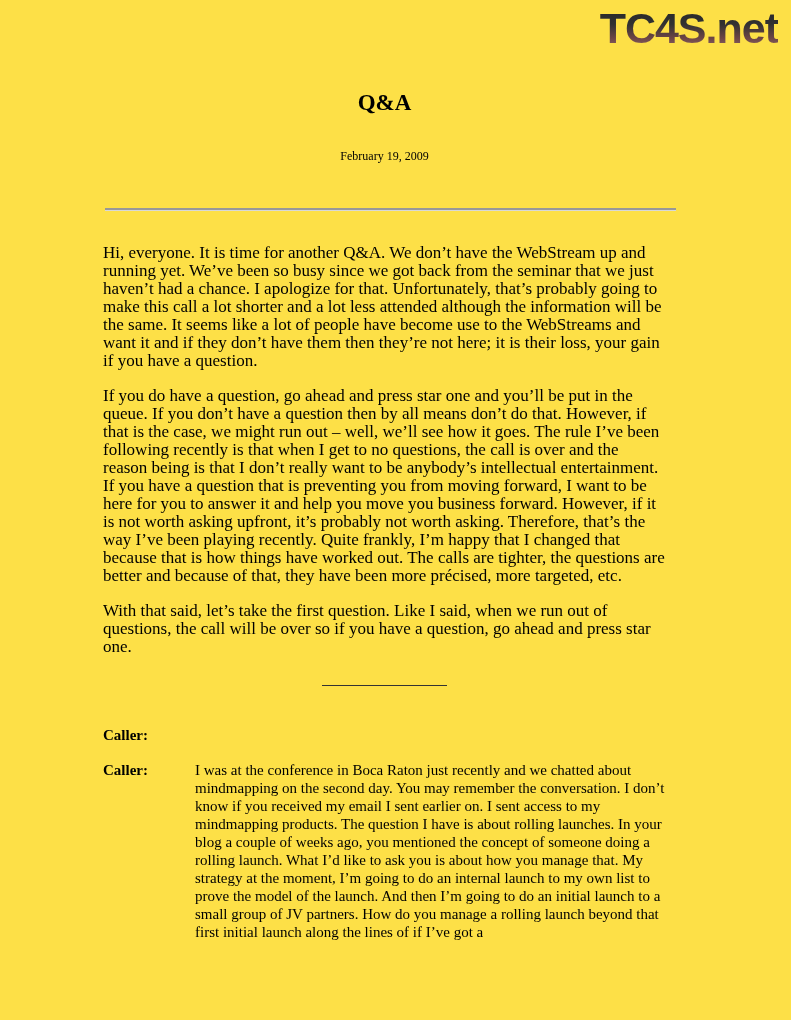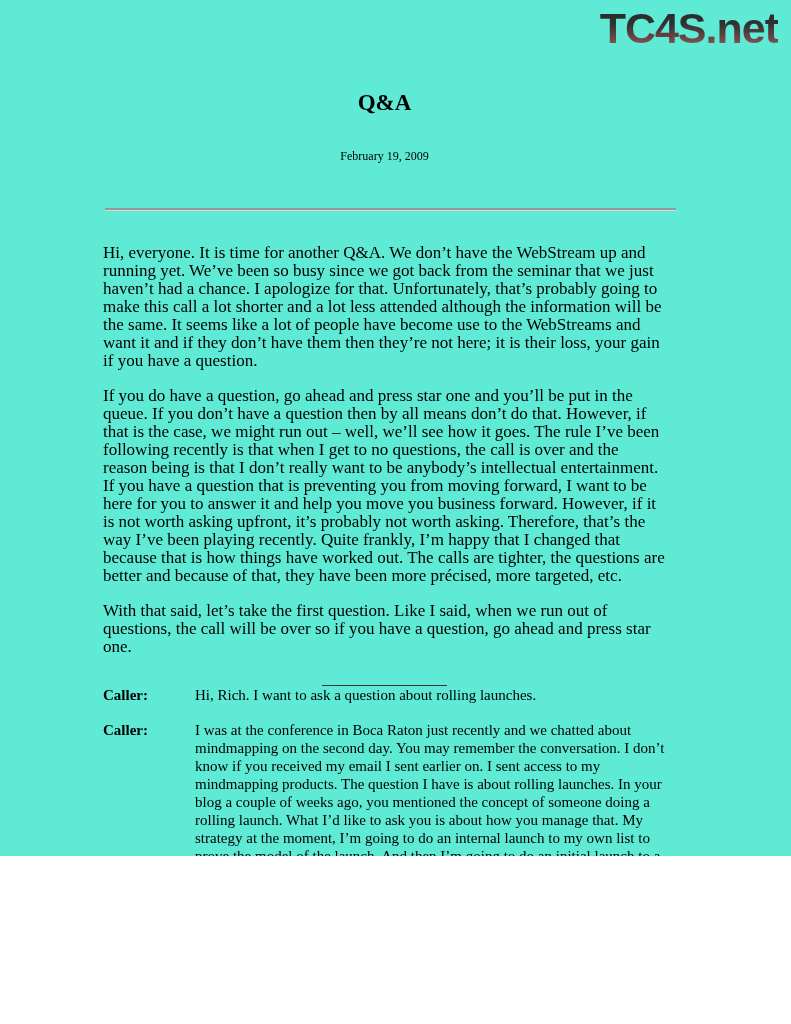--- a/index.html
+++ b/index.html
@@ -1,20 +1,20 @@
 <!DOCTYPE html>
 <html><head>
 <meta charset="utf-8">
 <style>
   html, body { margin: 0; padding: 0; background: #ffffff; }
   .page {
     position: relative;
     width: 791px;
-    height: 856px;
-    background: #5eead4;
+    height: 1020px;
+    background: #fde047;
     overflow: hidden;
     font-family: "Liberation Serif", serif;
     color: #000000;
   }
 
   
   .top-logo {
     position: absolute;
     top: 4px;
     right: 13px;
@@ -62,21 +62,21 @@
 
   .bodytext { margin-top: 33px; font-size: 17px; line-height: 18px; }
   .bodytext p { margin: 0 0 17px 0; }
 
   .section-divider {
     width: 125px;
     border-top: 1px solid #333;
     margin: 29px auto 0 auto;
   }
 
-  .dialogue { font-size: 15px; line-height: 18px; }
+  .dialogue { margin-top: 40px; font-size: 15px; line-height: 18px; }
   .dialogue-row { display: flex; margin-bottom: 17px; }
   .speaker {
     font-weight: 700;
     width: 92px;
     flex: 0 0 92px;
   }
   .utterance { flex: 1 1 auto; }
 
   
   .watermark {
@@ -131,21 +131,20 @@
       <p>Hi, everyone. It is time for another Q&amp;A. We don’t have the WebStream up and running yet. We’ve been so busy since we got back from the seminar that we just haven’t had a chance. I apologize for that. Unfortunately, that’s probably going to make this call a lot shorter and a lot less attended although the information will be the same. It seems like a lot of people have become use to the WebStreams and want it and if they don’t have them then they’re not here; it is their loss, your gain if you have a question.</p>
       <p>If you do have a question, go ahead and press star one and you’ll be put in the queue. If you don’t have a question then by all means don’t do that. However, if that is the case, we might run out – well, we’ll see how it goes. The rule I’ve been following recently is that when I get to no questions, the call is over and the reason being is that I don’t really want to be anybody’s intellectual entertainment. If you have a question that is preventing you from moving forward, I want to be here for you to answer it and help you move you business forward. However, if it is not worth asking upfront, it’s probably not worth asking. Therefore, that’s the way I’ve been playing recently. Quite frankly, I’m happy that I changed that because that is how things have worked out. The calls are tighter, the questions are better and because of that, they have been more précised, more targeted, etc.</p>
       <p>With that said, let’s take the first question. Like I said, when we run out of questions, the call will be over so if you have a question, go ahead and press star one.</p>
     </div>
 
     <div class="section-divider"></div>
 
     <div class="dialogue">
       <div class="dialogue-row">
         <span class="speaker">Caller:</span>
-        <span class="utterance">Hi, Rich. I want to ask a question about rolling launches.</span>
       </div>
       <div class="dialogue-row">
         <span class="speaker">Caller:</span>
         <span class="utterance">I was at the conference in Boca Raton just recently and we chatted about mindmapping on the second day. You may remember the conversation. I don’t know if you received my email I sent earlier on. I sent access to my mindmapping products. The question I have is about rolling launches. In your blog a couple of weeks ago, you mentioned the concept of someone doing a rolling launch. What I’d like to ask you is about how you manage that. My strategy at the moment, I’m going to do an internal launch to my own list to prove the model of the launch. And then I’m going to do an initial launch to a small group of JV partners. How do you manage a rolling launch beyond that first initial launch along the lines of if I’ve got a</span>
       </div>
     </div>
   </div>
 
 
 

